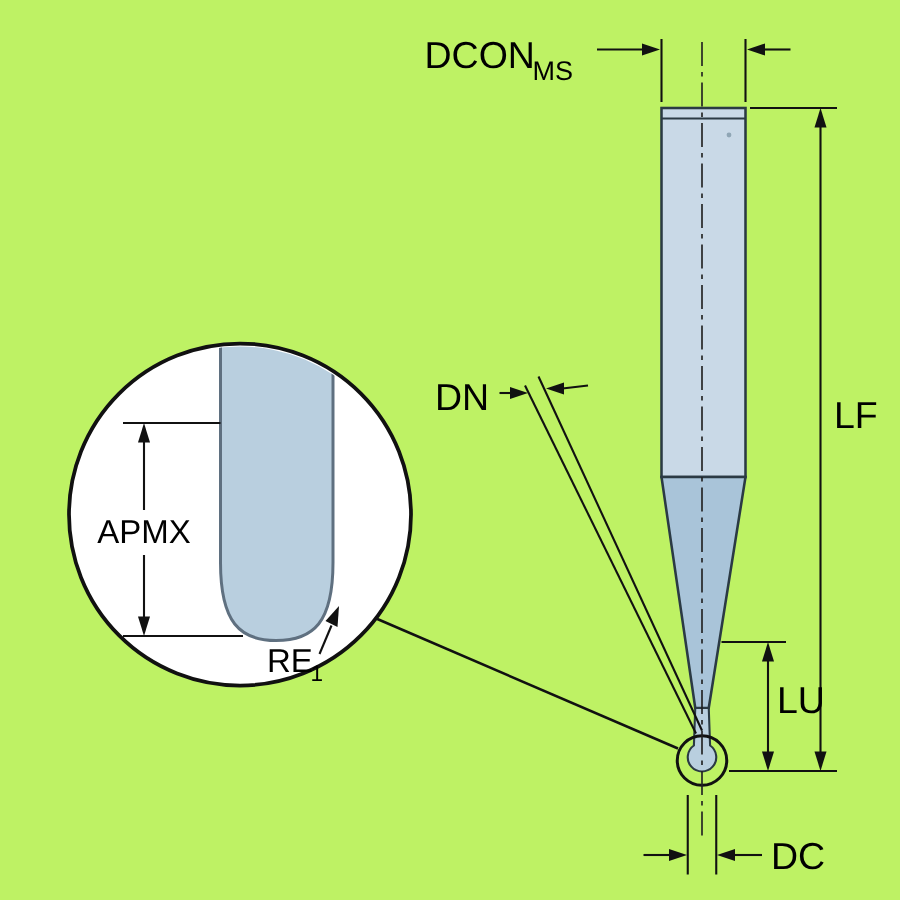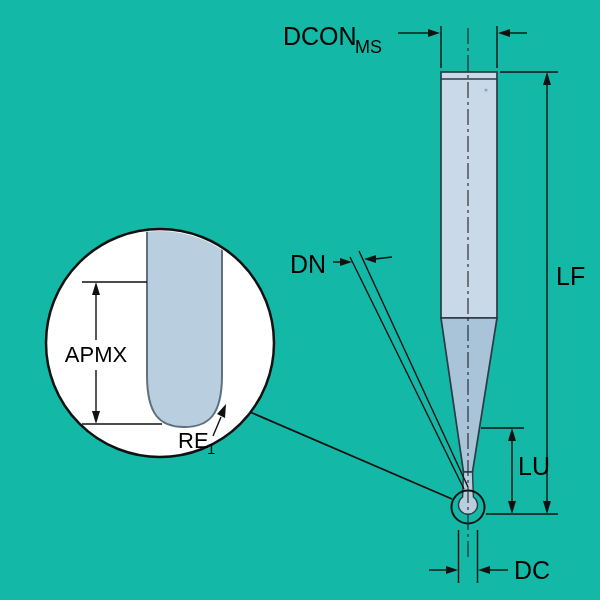--- a/index.html
+++ b/index.html
@@ -1,16 +1,16 @@
 <!DOCTYPE html>
 <html><head>
 <meta charset="utf-8">
 <style>
   html,body{margin:0;padding:0;background:#ffffff;}
-  .stage{width:600px;height:600px;position:relative;background:#14b8a6;overflow:hidden;}
+  .stage{width:600px;height:600px;position:relative;background:#bef264;overflow:hidden;}
   svg{display:block;}
   text{font-family:"Liberation Sans","DejaVu Sans",sans-serif;fill:#000;}
   .lbl{font-size:25px;}
   .lbl-sub{font-size:18px;}
   .lbl-mid{font-size:22px;}
   .lbl-sub2{font-size:15px;}
   .thin{stroke-width:1.4;}
   .med{stroke-width:1.7;}
   .thick{stroke-width:2.5;}
 </style>

